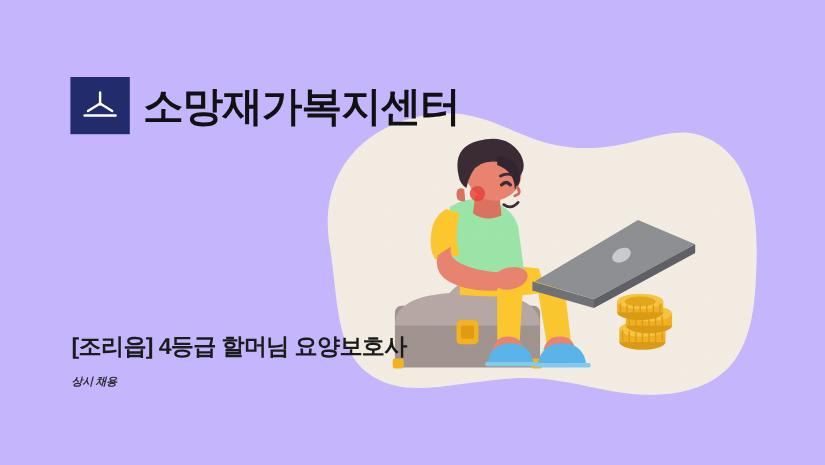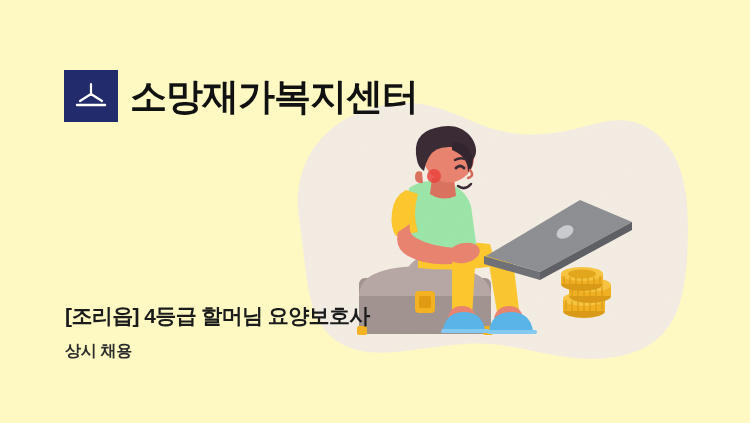--- a/index.html
+++ b/index.html
@@ -9,21 +9,21 @@
   body {
     width: 750px;
     height: 423px;
     overflow: hidden;
     font-family: "Liberation Sans", "DejaVu Sans", sans-serif;
   }
   #banner {
     position: relative;
     width: 750px;
     height: 423px;
-    background: #fef9c3;
+    background: #c4b5fd;
     overflow: hidden;
   }
   #blob-layer {
     position: absolute;
     left: 0; top: 0;
     width: 750px; height: 423px;
   }
   #illustration-layer {
     position: absolute;
     left: 0; top: 0;
@@ -68,26 +68,27 @@
     color: #1b1b1b;
     letter-spacing: -0.6px;
     line-height: 1.25;
     white-space: nowrap;
   }
   #subline {
     position: absolute;
     left: 65px;
     top: 341px;
     z-index: 6;
-    font-size: 16px;
+    font-size: 10px;
     font-weight: 700;
     color: #2c2c2c;
     letter-spacing: -0.3px;
     line-height: 1.3;
     white-space: nowrap;
+    font-style: italic;
   }
 </style>
 </head>
 <body>
 
 <div id="banner">
 
   <svg id="blob-layer" viewBox="0 0 750 423" preserveAspectRatio="none" aria-hidden="true">
     <defs>
       <filter id="grain" x="-10%" y="-10%" width="120%" height="120%">

